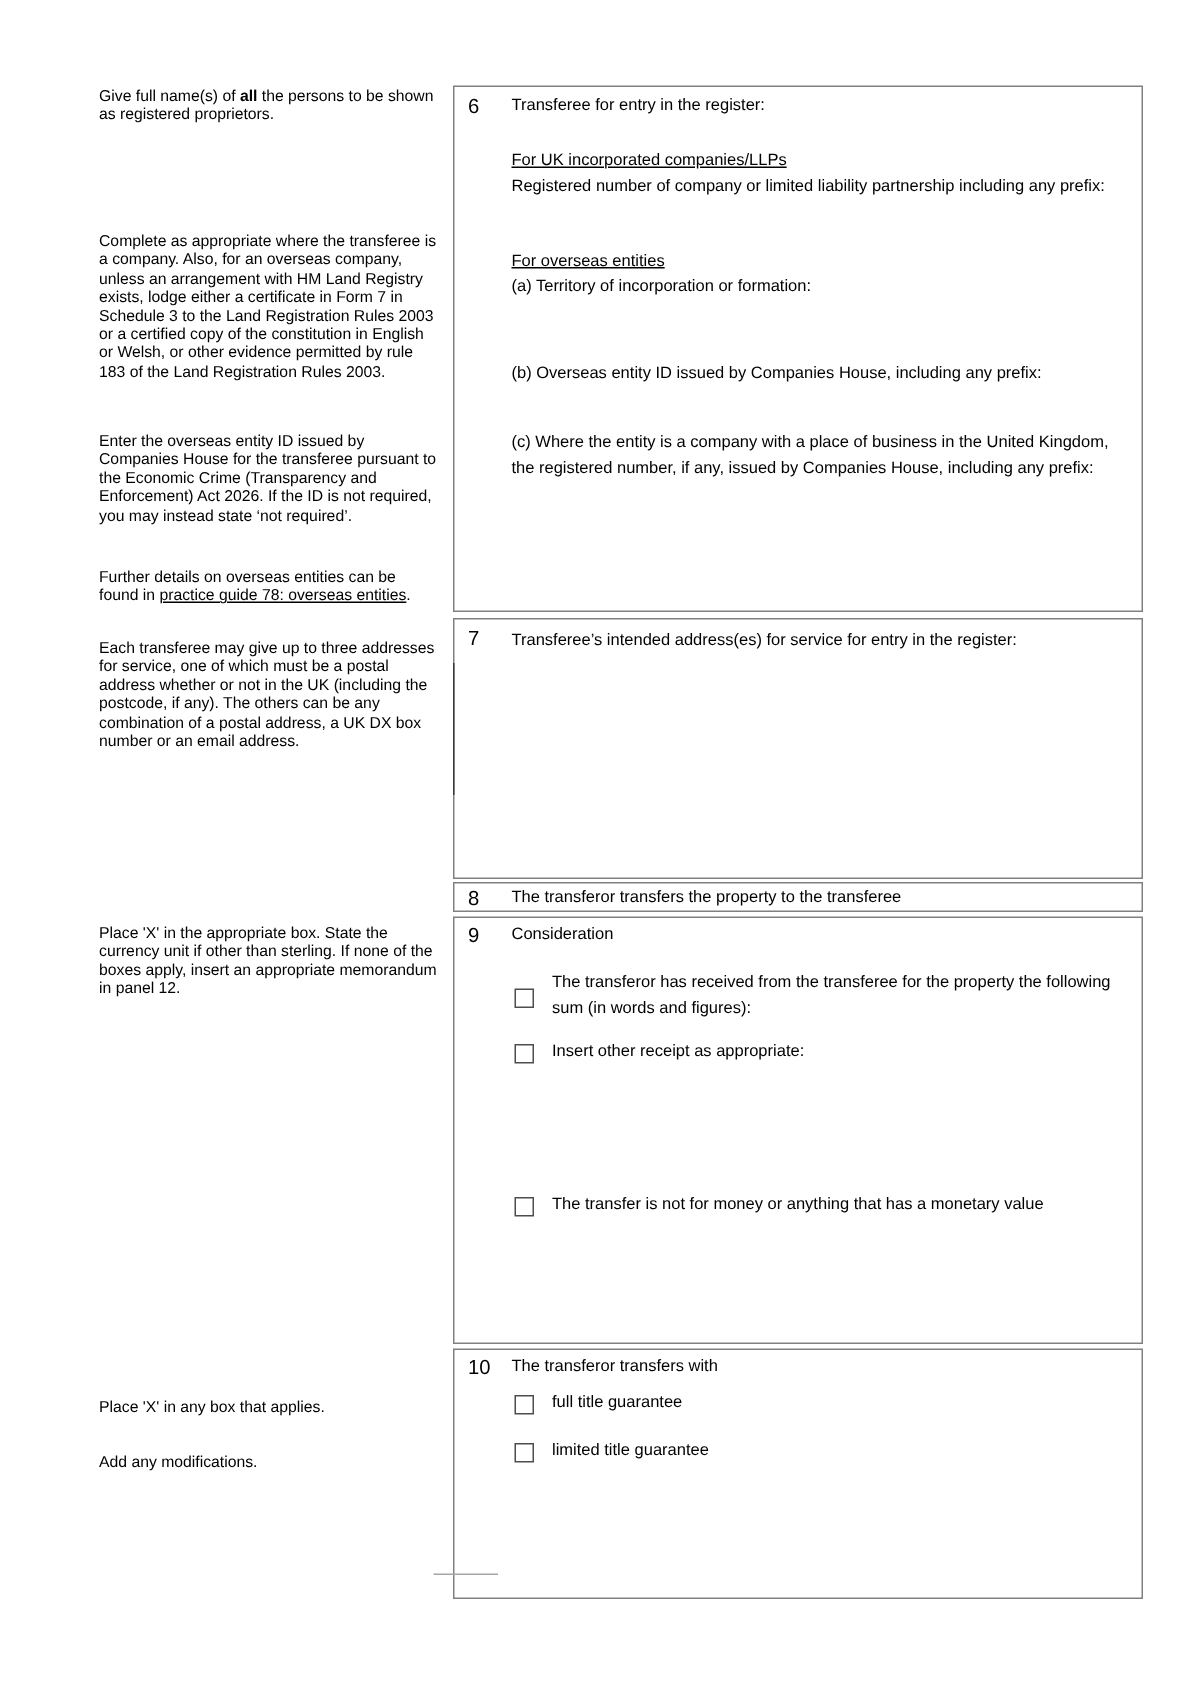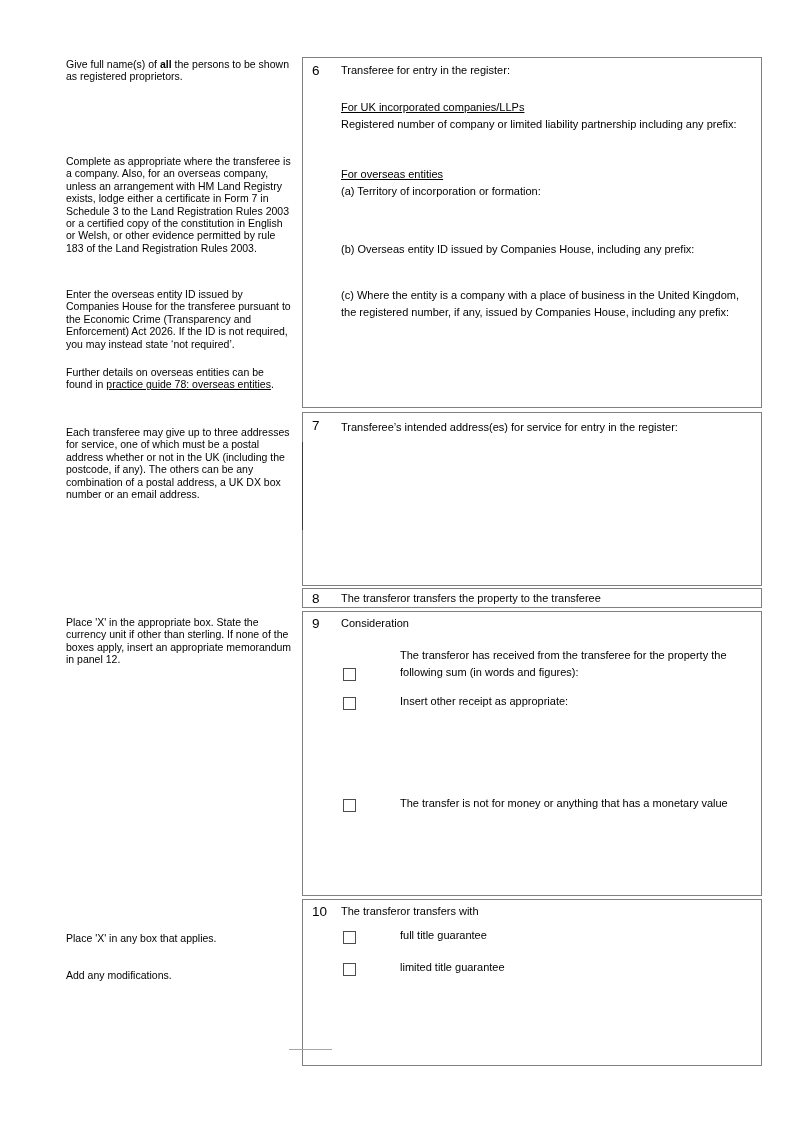--- a/index.html
+++ b/index.html
@@ -23,21 +23,21 @@
   .panel .num{
     width:38px;flex:none;box-sizing:border-box;padding:4px 0 0 9px;
     font-size:13.5px;line-height:17px;
   }
   .panel .content{
     width:405px;flex:none;box-sizing:border-box;padding-top:4px;
     font-size:11px;line-height:17px;
   }
   .panel .content p{margin:0;}
   .uheading{text-decoration:underline;}
-  .optrow{display:flex;align-items:flex-end;gap:32px;}
+  .optrow{display:flex;align-items:center;}
   .checkbox{
     width:13px;height:13px;flex:none;box-sizing:border-box;
     border:1px solid #4d4d4d;background:#fff;margin:2px 12px 0 2px;
   }
   .optlabel{width:376px;}
   .darkseg{position:absolute;width:1px;background:#3a3a3a;}
   .strayline{position:absolute;height:1px;background:#a6a6a6;}
 </style>
 </head>
 <body>
@@ -47,21 +47,21 @@
 </div>
 
 <div class="note" style="top:155px">
   <span>Complete as appropriate where the transferee is a company. Also, for an overseas company, unless an arrangement with HM Land Registry exists, lodge either a certificate in Form 7 in Schedule 3 to the Land Registration Rules 2003 or a certified copy of the constitution in English or Welsh, or other evidence permitted by rule 183 of the Land Registration Rules 2003.</span>
 </div>
 
 <div class="note" style="top:288px">
   <span>Enter the overseas entity ID issued by Companies House for the transferee pursuant to the Economic Crime (Transparency and Enforcement) Act 2026. If the ID is not required, you may instead state ‘not required’.</span>
 </div>
 
-<div class="note" style="top:366px">
+<div class="note" style="top:379px">
   <span>Further details on overseas entities can be found in </span><span class="note-link">practice guide 78: overseas entities</span><span>.</span>
 </div>
 
 <div class="note" style="top:426px">
   <span>Each transferee may give up to three addresses for service, one of which must be a postal address whether or not in the UK (including the postcode, if any). The others can be any combination of a postal address, a UK DX box number or an email address.</span>
 </div>
 
 <div class="note" style="top:616px">
   <span>Place 'X' in the appropriate box. State the currency unit if other than sterling. If none of the boxes apply, insert an appropriate memorandum in panel 12.</span>
 </div>

